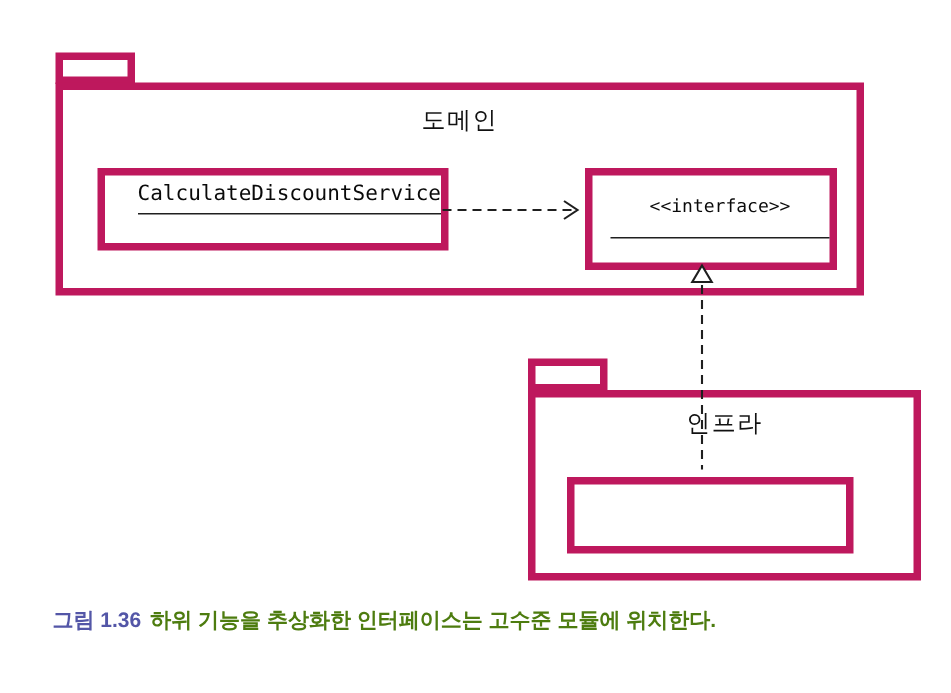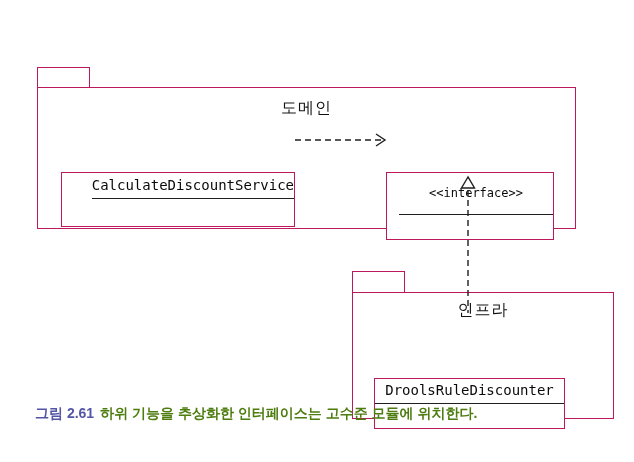--- a/index.html
+++ b/index.html
@@ -6,24 +6,23 @@
   .canvas {
     position: relative;
     width: 634px;
     height: 462px;
     background: #ffffff;
     font-family: "Liberation Sans", sans-serif;
     overflow: hidden;
   }
   .pkg-tab, .pkg-body, .cls-box {
     position: absolute;
-    border: 1px solid #be185d;
+    border: 5px solid #be185d;
     background: transparent;
     box-sizing: border-box;
-    margin-top: 32px;
   }
   .pkg-label {
     position: absolute;
     width: 100%;
     text-align: center;
     font-size: 16px;
     color: #111111;
     letter-spacing: 1px;
   }
   .cls-box { background: #ffffff; display: flex; flex-direction: column; }
@@ -80,35 +79,34 @@
       </div>
       <div class="cls-empty"></div>
     </div>
   </div>
 
   <div class="pkg-tab" style="left:352px; top:239px; width:53px; height:22px;"></div>
   <div class="pkg-body" style="left:352px; top:260px; width:262px; height:127px;">
     <div class="pkg-label" style="top:7px;">인프라</div>
 
     <div class="cls-box" style="left:21px; top:53px; width:191px; height:51px;">
-      <div class="cls-name" style="height:24px;">DroolsRuleDiscounter</div>
       <div class="cls-empty"></div>
     </div>
   </div>
 
   <svg class="wires" viewBox="0 0 634 462">
      RuleDiscounter --&gt;
     <g>
       <line x1="295" y1="140" x2="383" y2="140" stroke="#1f1f1f" stroke-width="1.4" stroke-dasharray="6 4"></line>
       <polyline points="376,134 385,140 376,146" fill="none" stroke="#1f1f1f" stroke-width="1.4"></polyline>
     </g>
     
     <g>
       <polygon points="468,177 461.5,188 474.5,188" fill="#ffffff" stroke="#1f1f1f" stroke-width="1.4"></polygon>
       <line x1="468" y1="190" x2="468" y2="313" stroke="#1f1f1f" stroke-width="1.4" stroke-dasharray="6 4"></line>
     </g>
   </svg>
 
   <div class="caption">
-    <span class="caption-label">그림 2.61</span><span class="caption-text">하위 기능을 추상화한 인터페이스는 고수준 모듈에 위치한다.</span>
+    <span class="caption-label">그림 1.36</span><span class="caption-text">하위 기능을 추상화한 인터페이스는 고수준 모듈에 위치한다.</span>
   </div>
 
 </div>
 
 </body></html>

